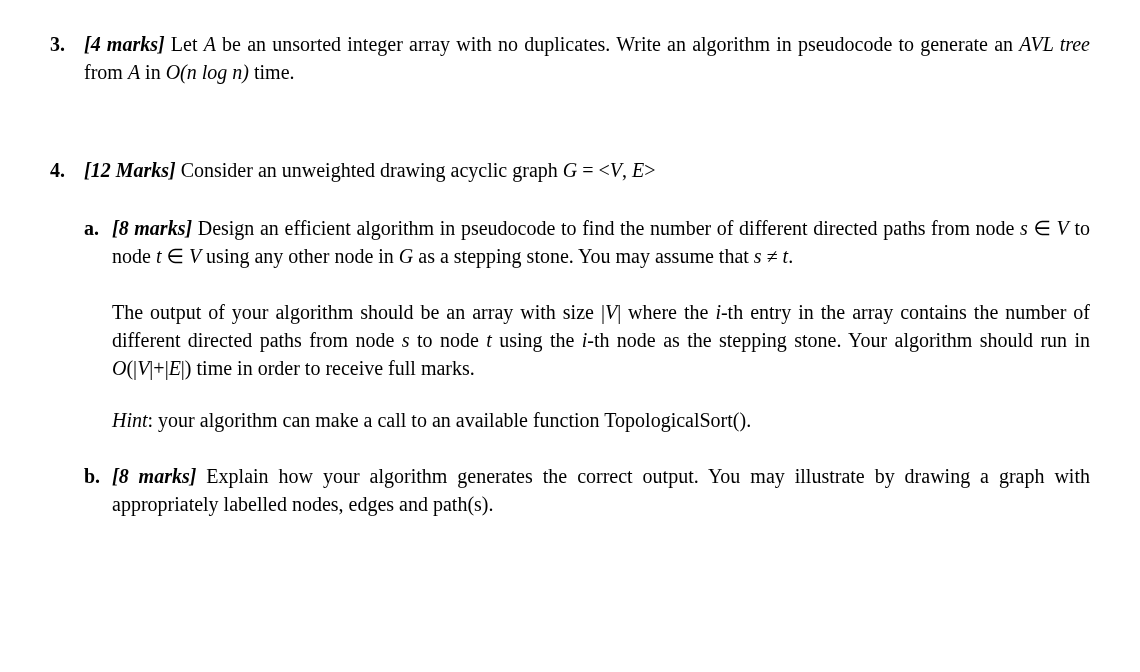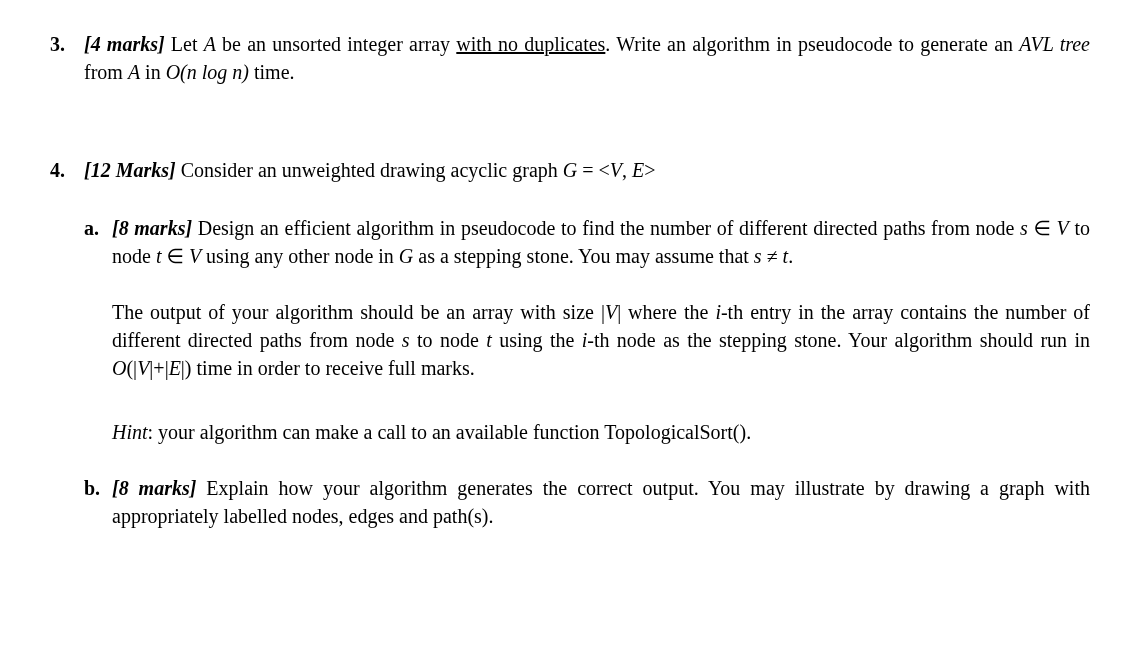--- a/index.html
+++ b/index.html
@@ -39,21 +39,20 @@
       font-weight: bold;
       font-style: italic;
     }
     .q-text {
       text-align: justify;
     }
     .italic {
       font-style: italic;
     }
     .underline {
-      text-decoration: underline;
     }
     .sub-parts {
       margin-top: 30px;
       padding-left: 34px;
     }
     .sub-part {
       display: flex;
       align-items: flex-start;
       margin-bottom: 28px;
     }
@@ -64,21 +63,21 @@
     }
     .sub-body {
       flex: 1;
       text-align: justify;
     }
     .para-gap {
       margin-top: 28px;
       text-align: justify;
     }
     .hint-gap {
-      margin-top: 36px;
+      margin-top: 24px;
       text-align: justify;
     }
   </style>
 </head>
 <body>
 
 <div class="question">
   <div class="q-header">
     <div class="q-number">3.</div>
     <div class="q-body q-text">

